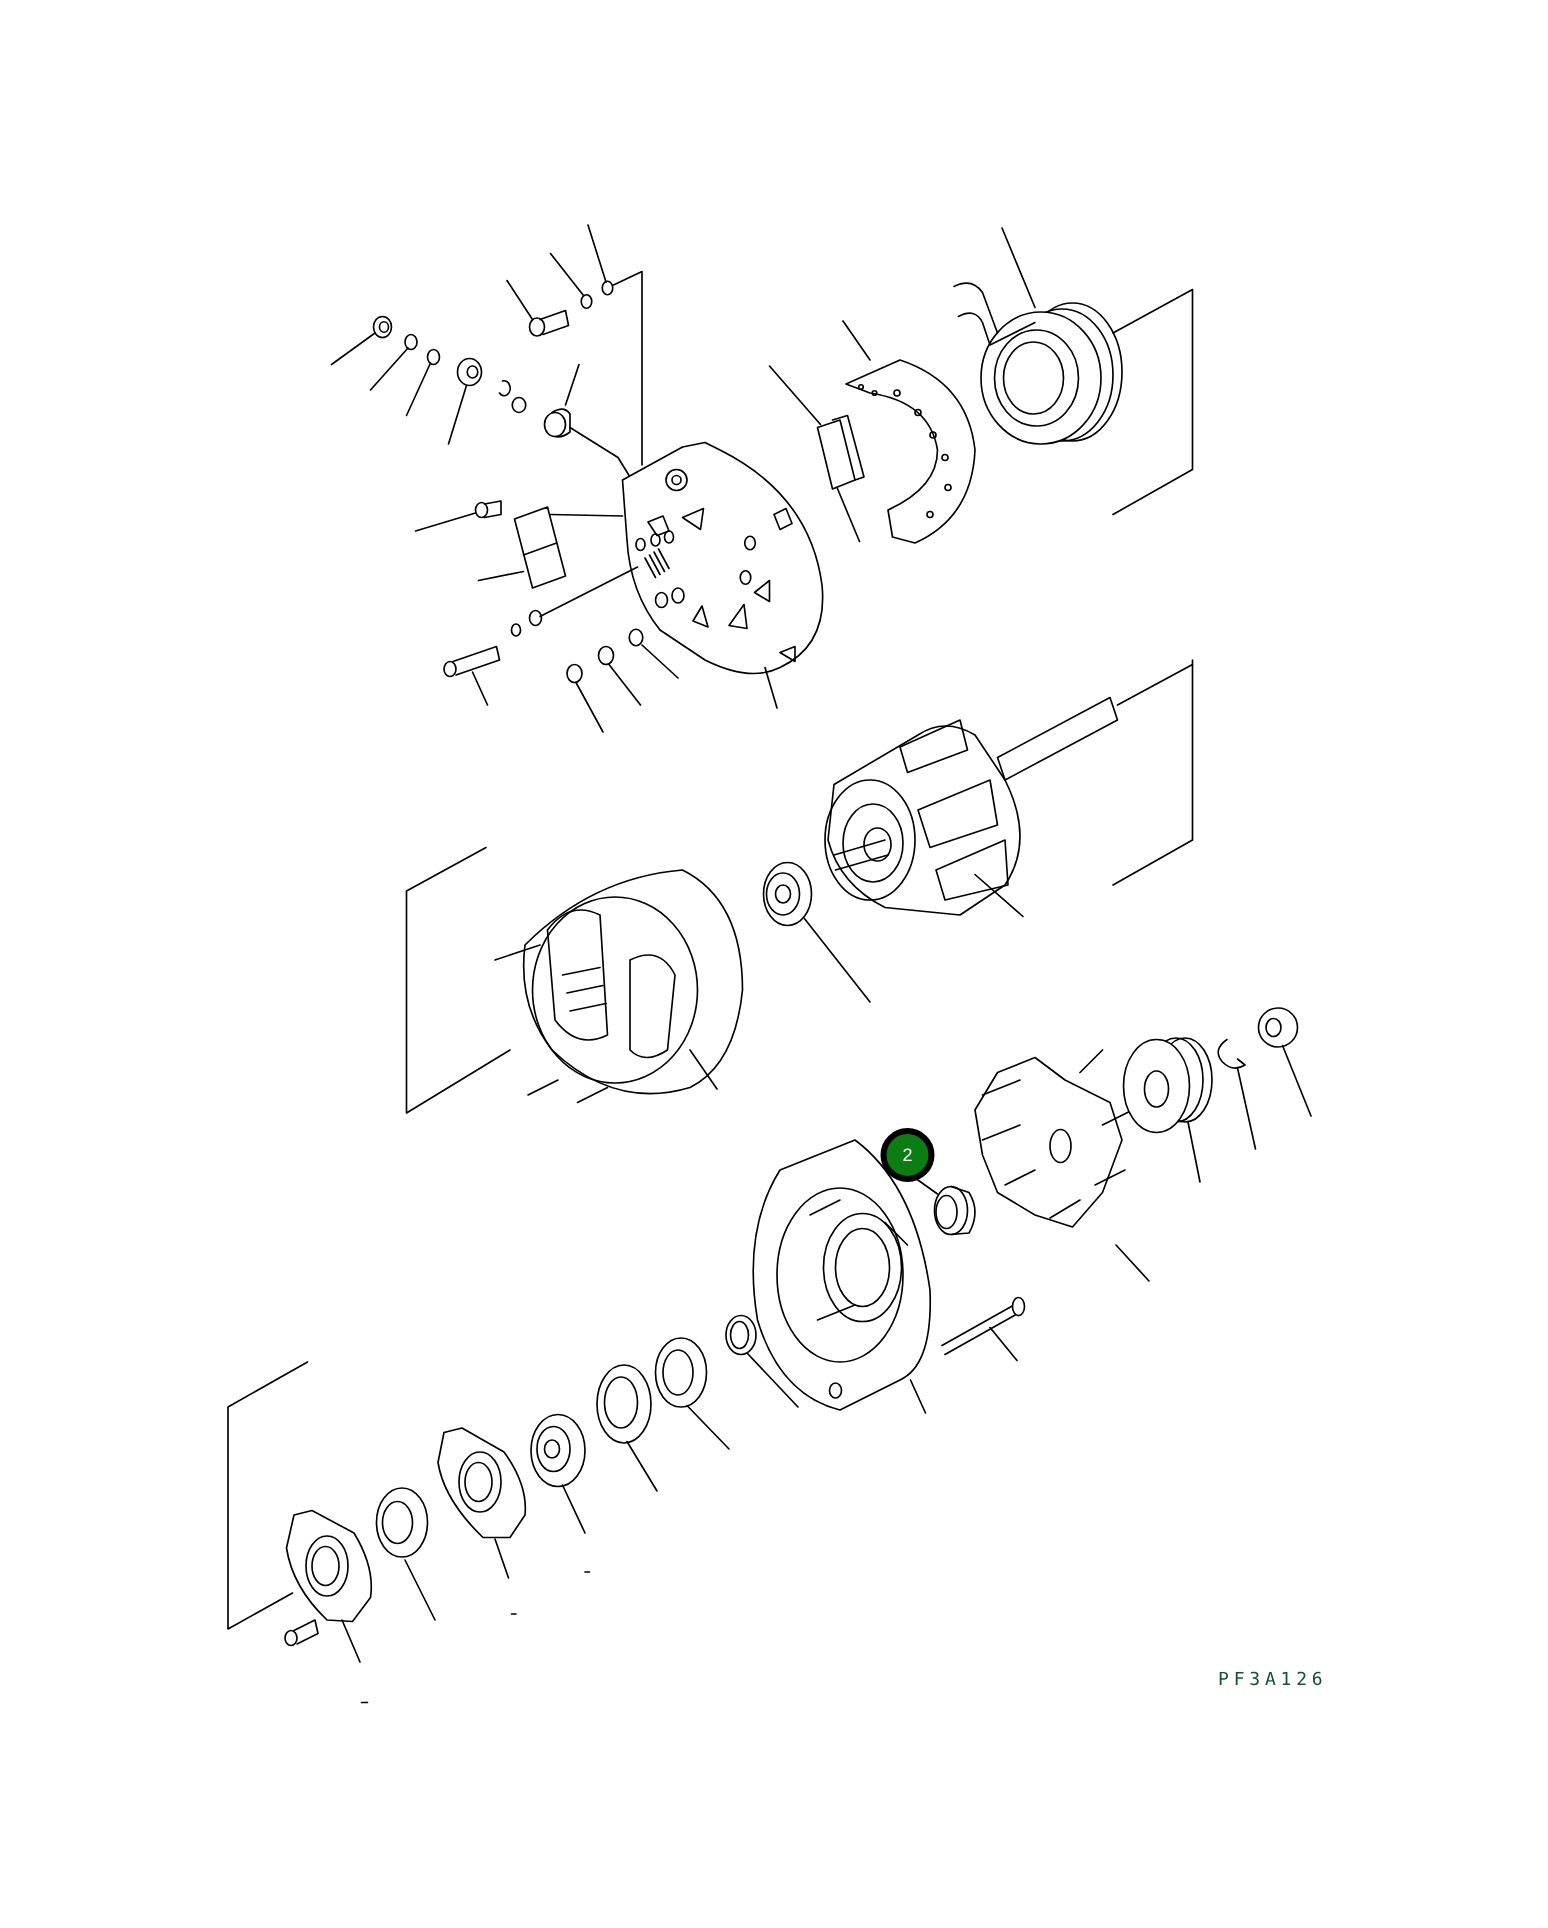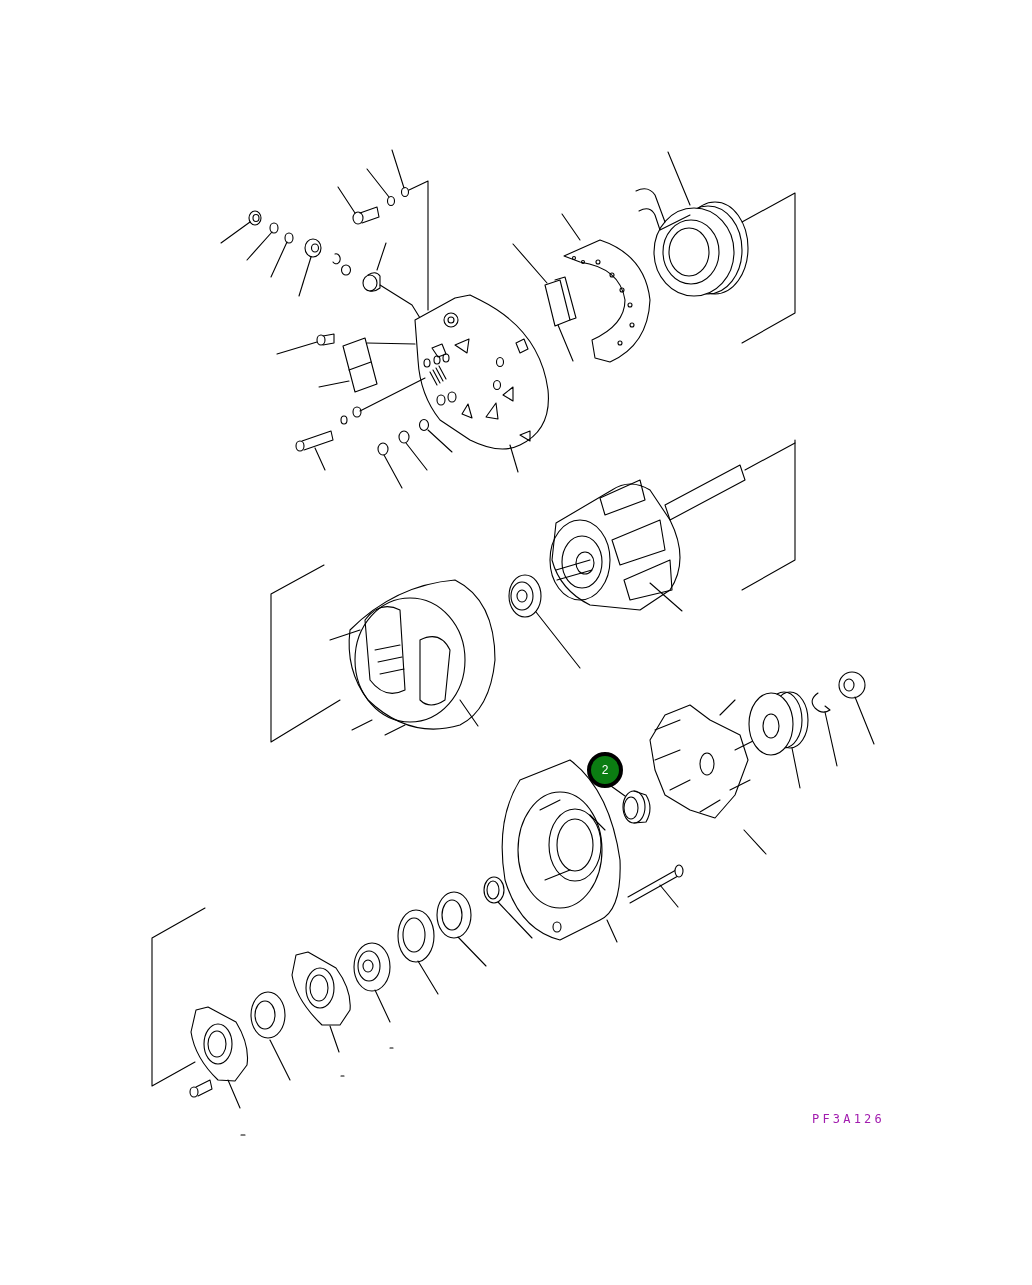--- a/index.html
+++ b/index.html
@@ -5,21 +5,21 @@
   html, body { margin:0; padding:0; background:#ffffff; }
   body { width:1032px; height:1285px; position:relative; overflow:hidden;
          font-family:"Liberation Sans", sans-serif; }
   #diagram { position:absolute; left:0; top:0; width:1032px; height:1285px; }
   .ln { fill:none; stroke:#000; stroke-width:1.1; stroke-linecap:round; stroke-linejoin:round; }
   .lf { fill:#fff; stroke:#000; stroke-width:1.1; stroke-linejoin:round; }
   #callout { position:absolute; left:587px; top:752px; width:36px; height:36px;
              border-radius:50%; background:#0b7d12; border:4px solid #000; box-sizing:border-box;
              color:#fff; font-size:12px; display:flex; align-items:center; justify-content:center; cursor:pointer; }
   #ref-code { position:absolute; left:812px; top:1112px; font-family:"DejaVu Sans Mono", monospace;
-              font-size:12px; letter-spacing:3.2px; color:#a21caf; }
+              font-size:12px; letter-spacing:3.2px; color:#14532d; }
 </style>
 </head>
 <body>
 
 <svg id="diagram" viewBox="0 0 1032 1285" xmlns="http://www.w3.org/2000/svg">
 
   <g>
 
     <g>
       <ellipse class="lf" cx="255" cy="218" rx="6" ry="7"></ellipse>

